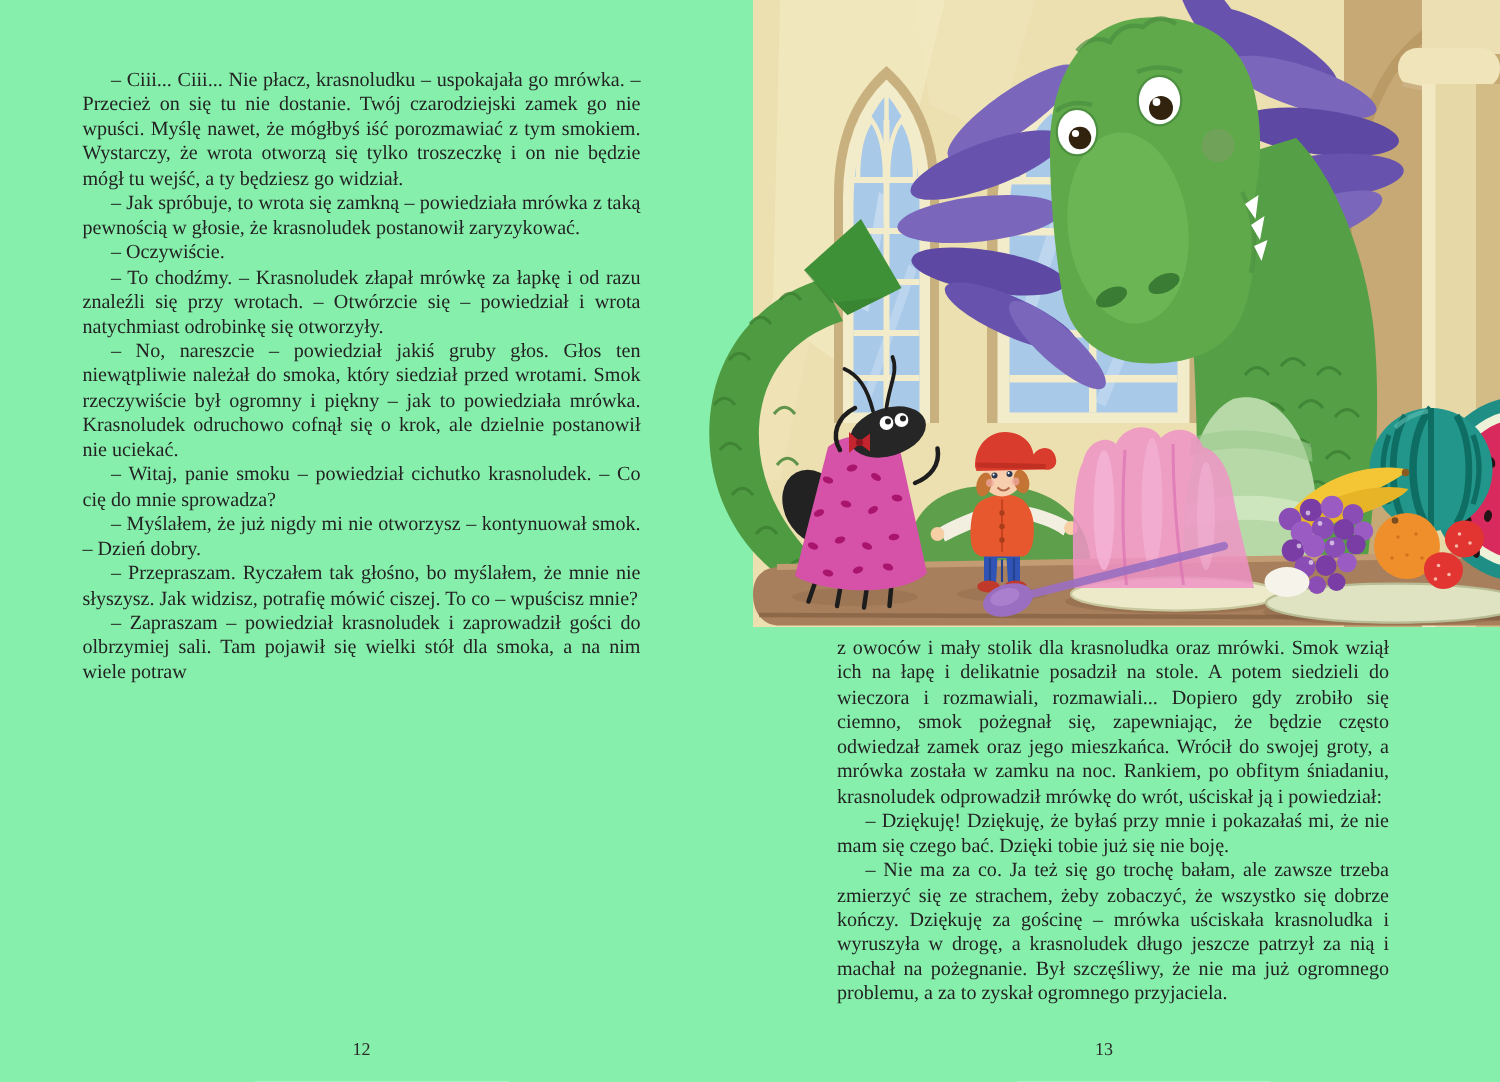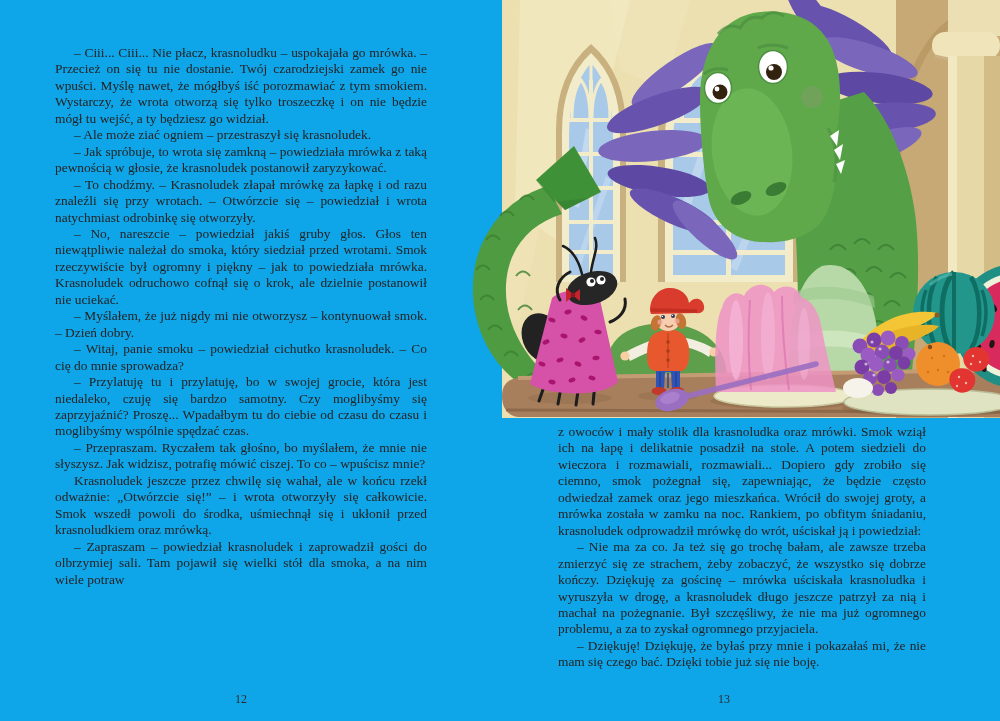--- a/index.html
+++ b/index.html
@@ -1,56 +1,54 @@
 <!DOCTYPE html>
 <html lang="pl"><head>
 <meta charset="utf-8">
 <style>
   html,body{margin:0;padding:0;}
   body{width:1000px;height:721px;background:#ffffff;overflow:hidden;position:relative;
        font-family:"Liberation Serif", serif;}
-  .spread{position:absolute;inset:0;background:#0ea5e9;}
+  .spread{position:absolute;inset:0;background:#86efac;}
   .text-col{position:absolute;width:372px;color:#232323;font-size:13.4px;line-height:16.45px;
             text-align:justify;hyphens:auto;-webkit-hyphens:auto;}
   .text-col p{margin:0;text-indent:19px;}
   .text-col p.no-indent{text-indent:0;}
   #left-text{left:55px;top:45px;}
   #right-text{left:558px;top:424px;width:368px;}
   .page-number{position:absolute;color:#2b2b2b;font-size:12px;width:372px;text-align:center;}
   #page-num-left{left:55px;top:692px;}
-  #page-num-right{left:540px;top:692px;width:368px;}
+  #page-num-right{left:552px;top:692px;width:368px;}
   #illustration{position:absolute;left:460px;top:0;width:540px;height:430px;}
   svg{display:block;}
 </style>
 </head>
 <body>
 
 <div class="spread">
 
   <div class="text-col" id="left-text">
 
   <p>– Ciii... Ciii... Nie płacz, krasnoludku – uspokajała go mrówka. – Przecież on się tu nie dostanie. Twój czarodziejski zamek go nie wpuści. Myślę nawet, że mógłbyś iść porozmawiać z tym smokiem. Wystarczy, że wrota otworzą się tylko troszeczkę i on nie będzie mógł tu wejść, a ty będziesz go widział.</p>
-      <p>– Ale może ziać ogniem – przestraszył się krasnoludek.</p>
       <p>– Jak spróbuje, to wrota się zamkną – powiedziała mrówka z taką pewnością w głosie, że krasnoludek postanowił zaryzykować.</p>
+      <p>– Oczywiście.</p>
       <p>– To chodźmy. – Krasnoludek złapał mrówkę za łapkę i od razu znaleźli się przy wrotach. – Otwórzcie się – powiedział i wrota natychmiast odrobinkę się otworzyły.</p>
       <p>– No, nareszcie – powiedział jakiś gruby głos. Głos ten niewątpliwie należał do smoka, który siedział przed wrotami. Smok rzeczywiście był ogromny i piękny – jak to powiedziała mrówka. Krasnoludek odruchowo cofnął się o krok, ale dzielnie postanowił nie uciekać.</p>
+      <p>– Witaj, panie smoku – powiedział cichutko krasnoludek. – Co cię do mnie sprowadza?</p>
       <p>– Myślałem, że już nigdy mi nie otworzysz – kontynuował smok. – Dzień dobry.</p>
-      <p>– Witaj, panie smoku – powiedział cichutko krasnoludek. – Co cię do mnie sprowadza?</p>
-      <p>– Przylatuję tu i przylatuję, bo w swojej grocie, która jest niedaleko, czuję się bardzo samotny. Czy moglibyśmy się zaprzyjaźnić? Proszę... Wpadałbym tu do ciebie od czasu do czasu i moglibyśmy wspólnie spędzać czas.</p>
       <p>– Przepraszam. Ryczałem tak głośno, bo myślałem, że mnie nie słyszysz. Jak widzisz, potrafię mówić ciszej. To co – wpuścisz mnie?</p>
-      <p>Krasnoludek jeszcze przez chwilę się wahał, ale w końcu rzekł odważnie: „Otwórzcie się!” – i wrota otworzyły się całkowicie. Smok wszedł powoli do środka, uśmiechnął się i ukłonił przed krasnoludkiem oraz mrówką.</p>
       <p>– Zapraszam – powiedział krasnoludek i zaprowadził gości do olbrzymiej sali. Tam pojawił się wielki stół dla smoka, a na nim wiele potraw</p>
     </div>
   <div class="page-number" id="page-num-left">12</div>
 
   <div class="text-col" id="right-text">
 
   <p class="no-indent">z owoców i mały stolik dla krasnoludka oraz mrówki. Smok wziął ich na łapę i delikatnie posadził na stole. A potem siedzieli do wieczora i rozmawiali, rozmawiali... Dopiero gdy zrobiło się ciemno, smok pożegnał się, zapewniając, że będzie często odwiedzał zamek oraz jego mieszkańca. Wrócił do swojej groty, a mrówka została w zamku na noc. Rankiem, po obfitym śniadaniu, krasnoludek odprowadził mrówkę do wrót, uściskał ją i powiedział:</p>
+      <p>– Dziękuję! Dziękuję, że byłaś przy mnie i pokazałaś mi, że nie mam się czego bać. Dzięki tobie już się nie boję.</p>
       <p>– Nie ma za co. Ja też się go trochę bałam, ale zawsze trzeba zmierzyć się ze strachem, żeby zobaczyć, że wszystko się dobrze kończy. Dziękuję za gościnę – mrówka uściskała krasnoludka i wyruszyła w drogę, a krasnoludek długo jeszcze patrzył za nią i machał na pożegnanie. Był szczęśliwy, że nie ma już ogromnego problemu, a za to zyskał ogromnego przyjaciela.</p>
-      <p>– Dziękuję! Dziękuję, że byłaś przy mnie i pokazałaś mi, że nie mam się czego bać. Dzięki tobie już się nie boję.</p>
     </div>
   <div class="page-number" id="page-num-right">13</div>
 
   <div id="illustration">
   <svg width="540" height="430" viewBox="0 0 540 430" xmlns="http://www.w3.org/2000/svg">
 
     <g>
       <rect x="42" y="0" width="498" height="418" fill="#ecdfb0"></rect>
       <polygon points="60,0 170,0 110,250 55,210" fill="#f4ecc6" opacity="0.55"></polygon>
       <polygon points="42,240 80,120 100,132 60,320 42,320" fill="#f2e8bc" opacity="0.5"></polygon>

